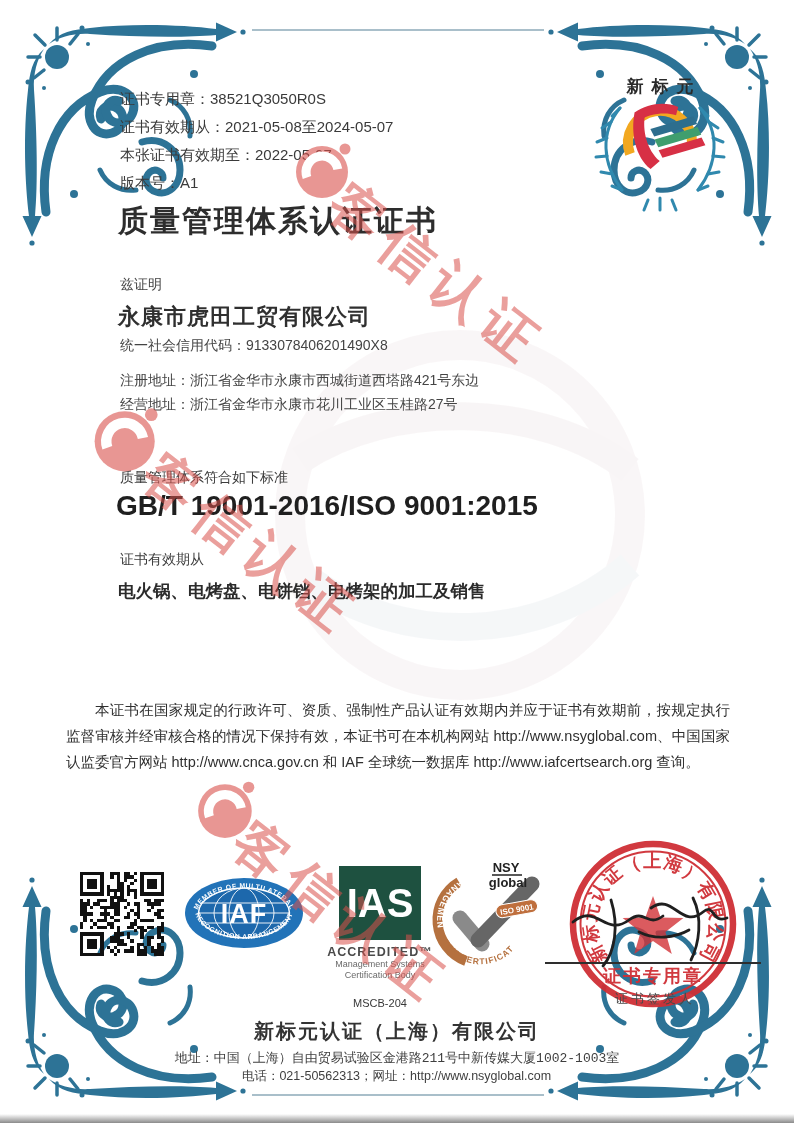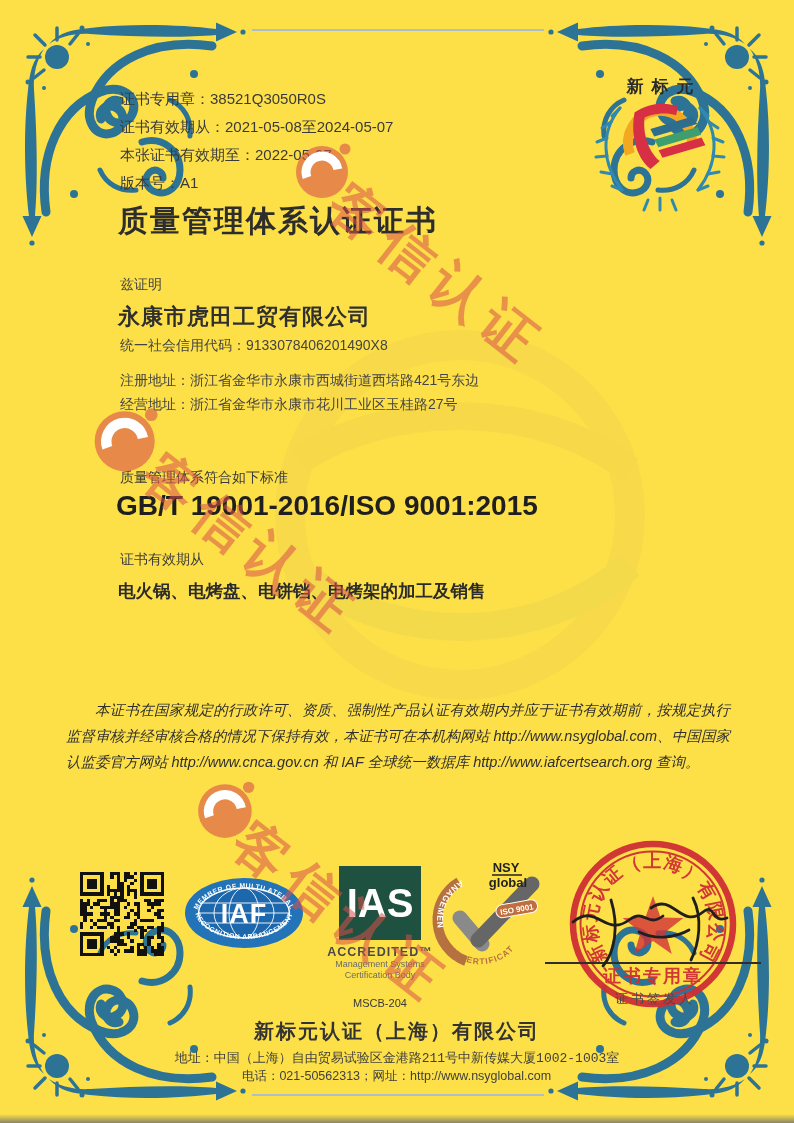--- a/index.html
+++ b/index.html
@@ -1,17 +1,17 @@
 <!DOCTYPE html>
 <html><head>
 <meta charset="utf-8">
 <style>
   html,body{margin:0;padding:0;background:#e9e9e9;}
   .page{
-    position:relative;width:794px;height:1123px;margin:0 auto;background:#fde047;
+    position:relative;width:794px;height:1123px;margin:0 auto;background:#ffffff;
     font-family:"Liberation Sans","DejaVu Sans",sans-serif;color:#333;overflow:hidden;
     outline:1px solid #d5d5d5;
   }
   .abs{position:absolute;}
   
   .corner{position:absolute;width:244px;height:244px;}
   .corner.tl{left:4px;top:4px;}
   .corner.tr{left:546px;top:4px;transform:scaleX(-1);}
   .corner.bl{left:4px;top:875px;transform:scaleY(-1);}
   .corner.br{left:546px;top:875px;transform:scale(-1,-1);}
@@ -23,21 +23,21 @@
   .intro{left:120px;top:276px;font-size:14px;color:#444;}
   .company-name{left:118px;top:302px;font-size:22px;font-weight:600;color:#2f2f2f;letter-spacing:1px;}
   .credit{left:120px;top:337px;font-size:14px;color:#444;}
   .addr1{left:120px;top:372px;font-size:14px;color:#444;}
   .addr2{left:120px;top:396px;font-size:14px;color:#444;}
   .std-intro{left:120px;top:469px;font-size:14px;color:#3c3c3c;}
   .std-code{left:116px;top:490px;font-size:28px;font-weight:bold;color:#1f1f1f;}
   .scope-label{left:120px;top:551px;font-size:14px;color:#3c3c3c;}
   .scope{left:118px;top:579px;font-size:17.5px;font-weight:bold;color:#2b2b2b;}
   .statement{left:66px;top:697px;width:664px;font-size:14.5px;line-height:26px;color:#2f2f2f;
-             text-align:justify;text-indent:2em;font-style:italic;}
+             text-align:justify;text-indent:2em;}
   
   .qr{left:80px;top:872px;width:84px;height:84px;}
   .iaf{left:182px;top:876px;}
   .ias{left:324px;top:866px;width:112px;text-align:center;}
   .ias-box{width:82px;height:74px;background:#1e5140;color:#fff;margin:0 auto;
            display:flex;align-items:center;justify-content:center;font-size:40px;font-weight:bold;}
   .ias-l1{font-size:12.5px;font-weight:bold;color:#4a4a4a;letter-spacing:1px;margin-top:5px;}
   .ias-l2,.ias-l3{font-size:9px;color:#6a6a6a;line-height:11px;}
   .ias-l4{font-size:11px;font-weight:normal;color:#383838;margin-top:16px;}
   .nsy{left:426px;top:858px;}

